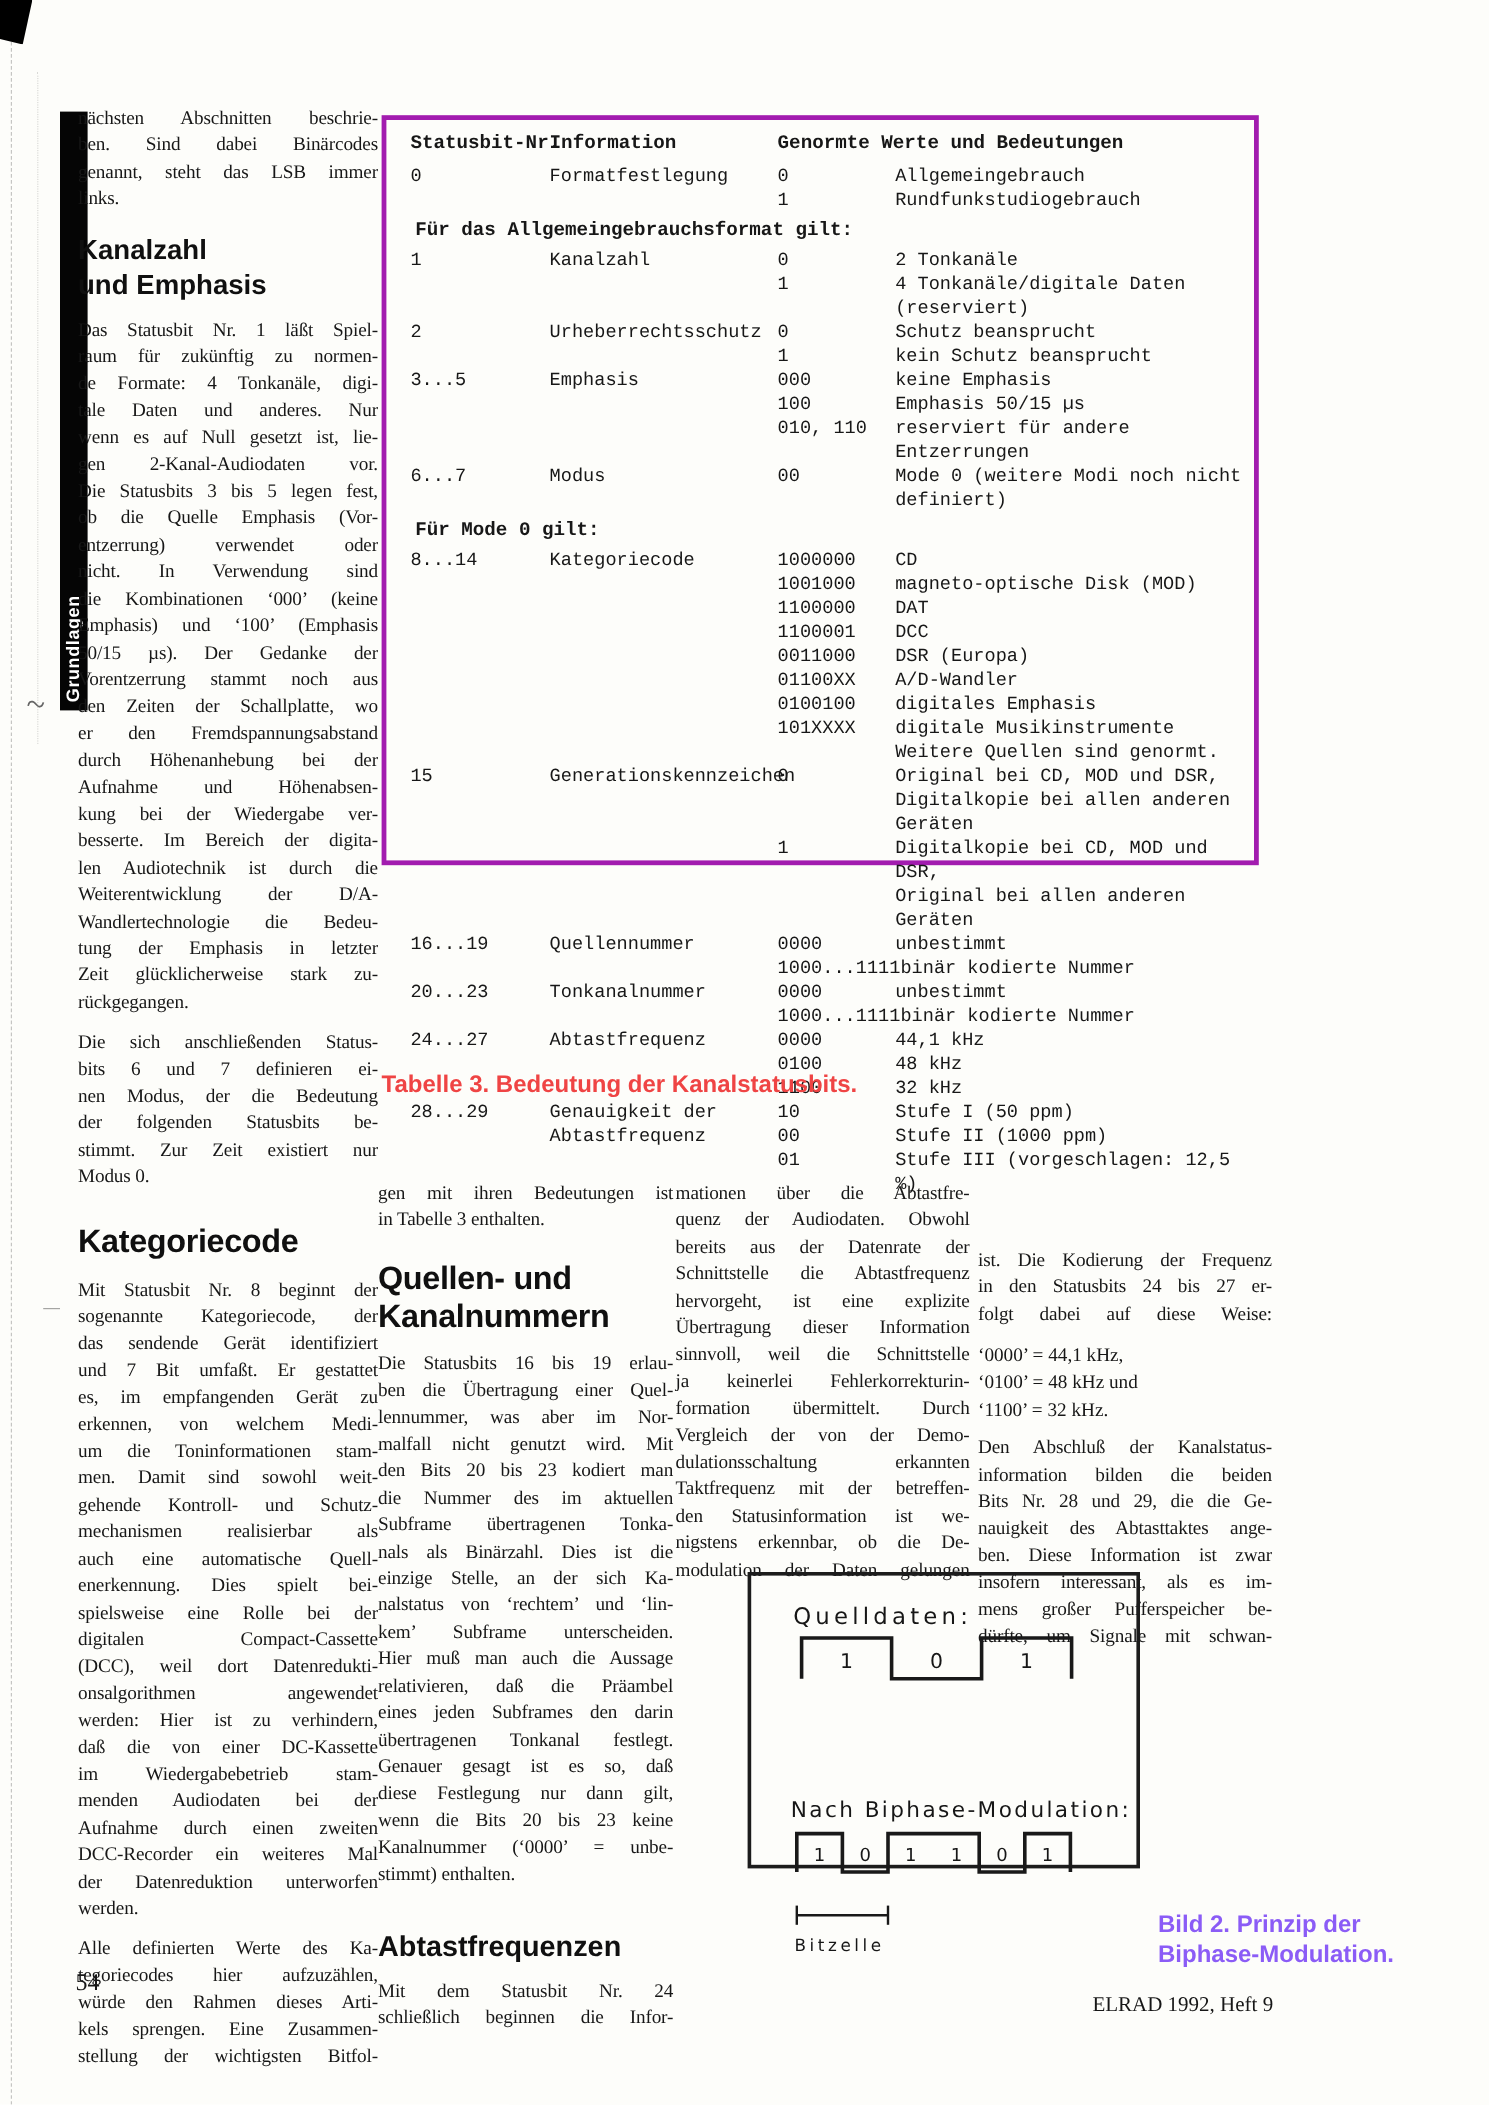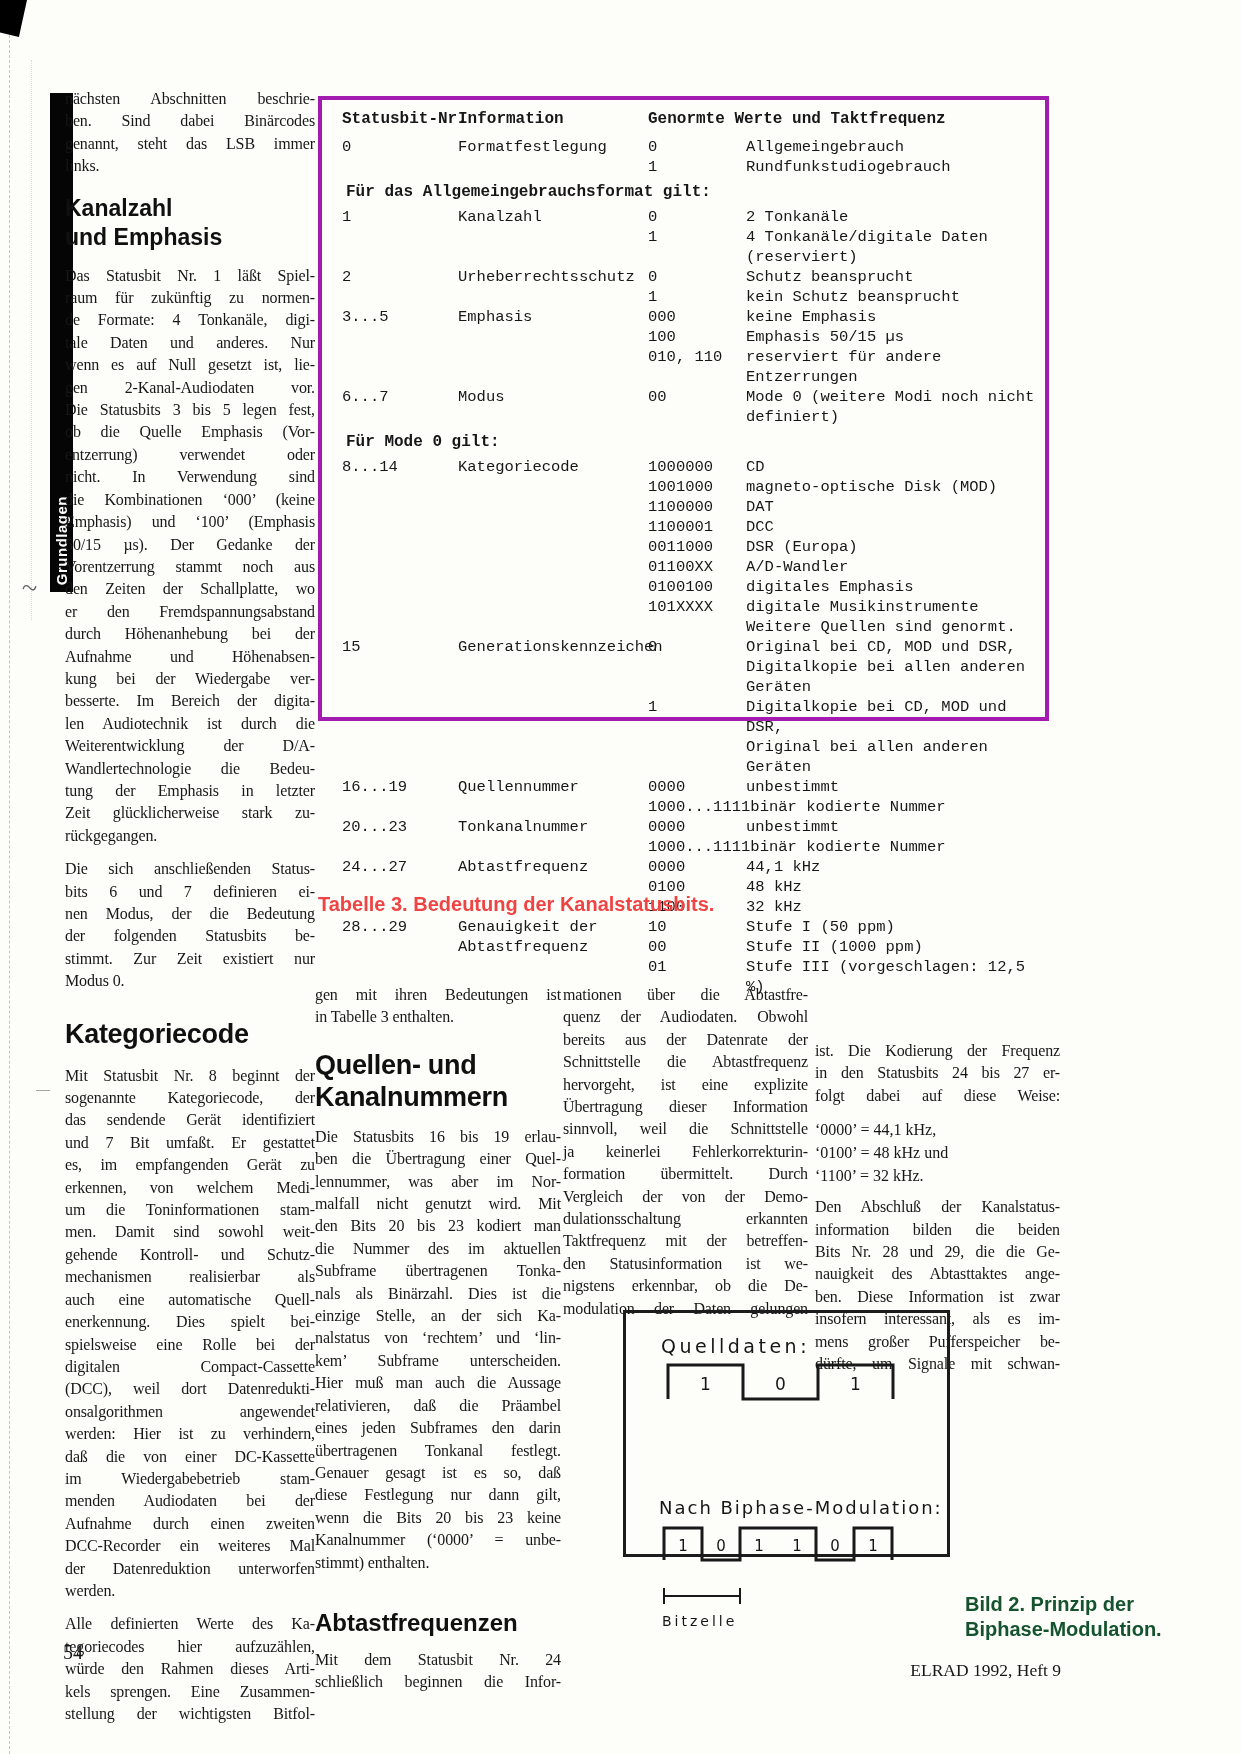--- a/index.html
+++ b/index.html
@@ -55,21 +55,21 @@
   .t-mean{flex:1;white-space:pre-line;}
   .t-section{font-weight:bold;padding-left:20px;margin:5px 4px;font-size:16px;}
 
   .table-caption{position:absolute;left:318px;top:893px;font-family:"Liberation Sans",sans-serif;
                  font-weight:bold;font-size:20px;color:#ef4444;}
 
   
   .figbox{position:absolute;left:623px;top:1310px;width:327px;height:247px;
           border:3px solid #1c1c1c;box-sizing:border-box;}
   .fig-caption{position:absolute;left:965px;top:1592px;font-family:"Liberation Sans",sans-serif;
-               font-weight:bold;font-size:20px;line-height:25px;white-space:pre-line;color:#14532d;}
+               font-weight:bold;font-size:20px;line-height:25px;white-space:pre-line;color:#8b5cf6;}
 
   .pagenum{position:absolute;left:63px;top:1641px;font-size:20px;}
   .journal{position:absolute;left:849px;top:1660px;width:212px;text-align:right;font-size:17.5px;}
 </style>
 </head>
 <body>
 
 <div class="page">
 
   <div class="corner-blob"></div>
@@ -149,21 +149,21 @@
 tegoriecodes hier aufzuzählen,
 würde den Rahmen dieses Arti-
 kels sprengen. Eine Zusammen-
 stellung der wichtigsten Bitfol-</span></p>
     </div>
 
   <div class="tablebox">
     <div class="t-head">
         <span class="t-h1">Statusbit-Nr.</span>
         <span class="t-h2">Information</span>
-        <span class="t-h3">Genormte Werte und Taktfrequenz</span>
+        <span class="t-h3">Genormte Werte und Bedeutungen</span>
       </div>
     <div id="t-rows">
         <div class="t-row">
           <span class="t-bit">0</span>
           <span class="t-info">Formatfestlegung</span>
           <div class="t-vals">
             <div class="t-vline">
               <span class="t-val">0</span>
               <span class="t-mean">Allgemeingebrauch</span>
             </div>

